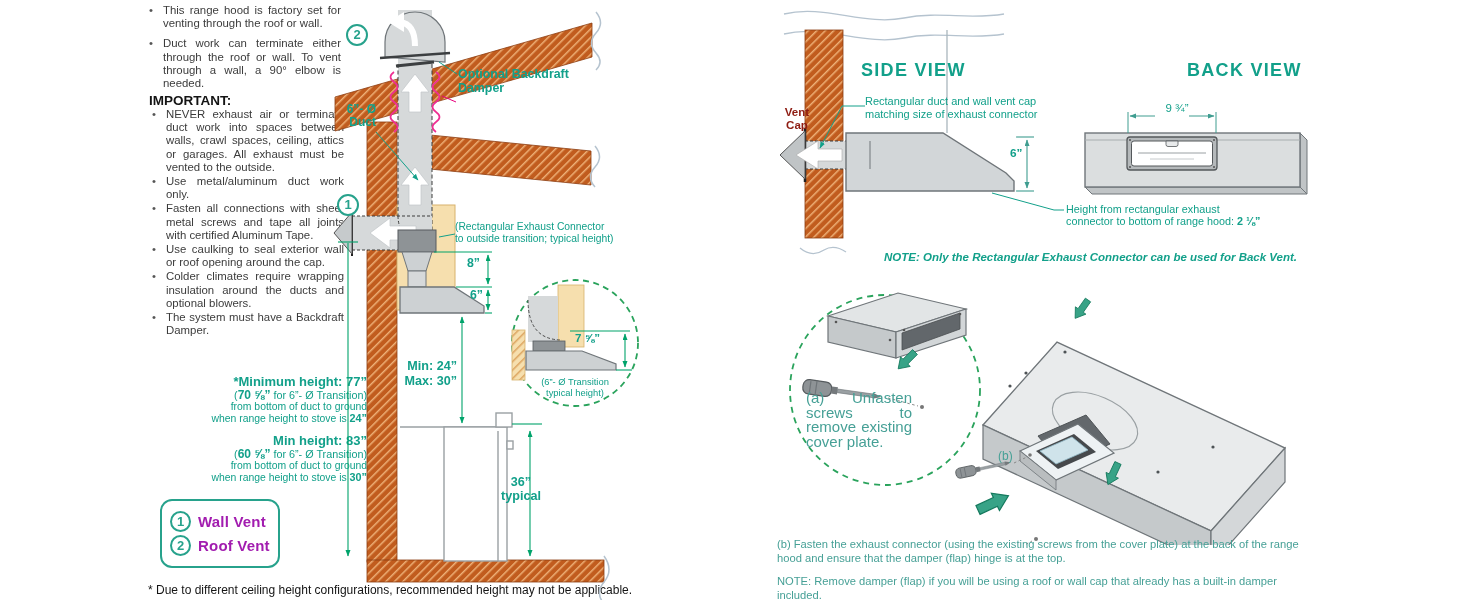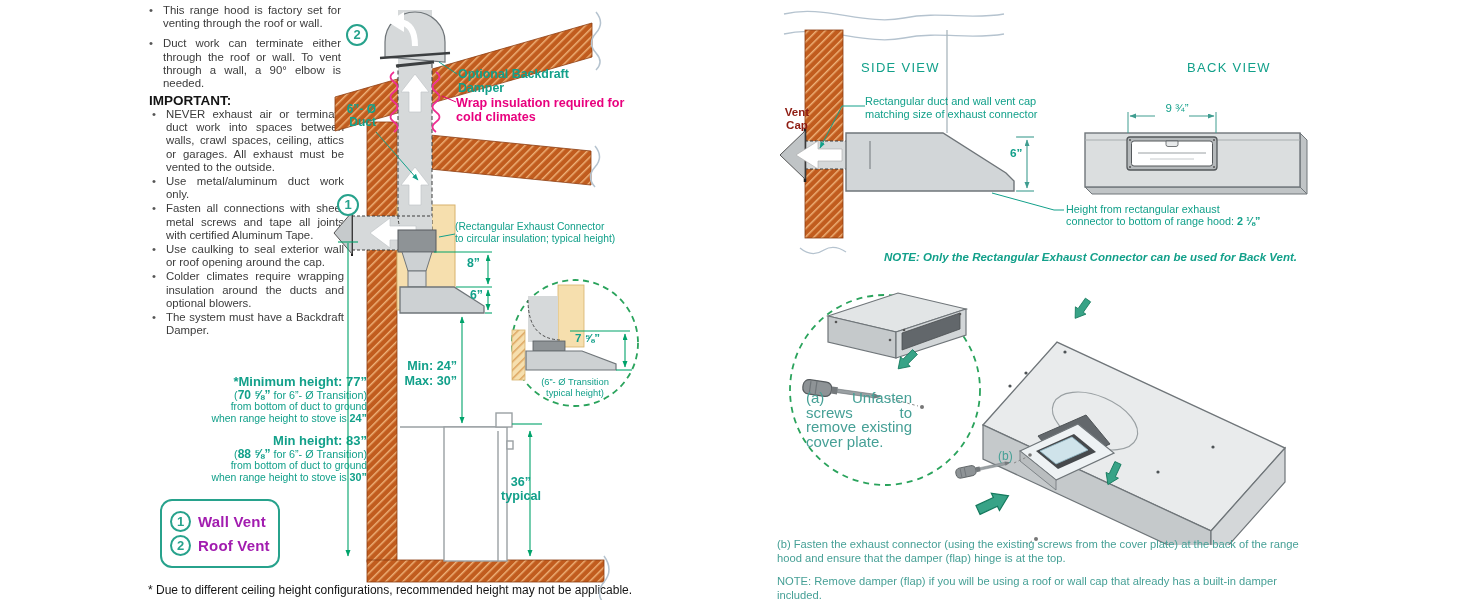--- a/index.html
+++ b/index.html
@@ -34,21 +34,21 @@
         font-weight:bold;font-size:13px;line-height:17px;text-align:center;flex:none;}
   .llabel{color:#a21caf;font-weight:bold;font-size:15px;margin-left:7px;letter-spacing:.2px;}
   .footnote{font-size:12px;color:#141414;}
   
   .lbl{position:absolute;}
   .teal-b{color:var(--teal);font-weight:bold;}
   .teal-r{color:var(--teal);}
   .mag-b{color:var(--magenta);font-weight:bold;}
   .marker{position:absolute;width:22px;height:22px;border:2px solid #27a28c;border-radius:50%;
           color:#27a28c;font-weight:bold;font-size:13px;line-height:18px;text-align:center;background:#fff;}
-  .view-title{color:var(--teal);font-weight:normal;font-size:13px;letter-spacing:1.3px;}
+  .view-title{color:var(--teal);font-weight:bold;font-size:18px;letter-spacing:1.3px;}
   .note-it{color:var(--teal);font-weight:bold;font-style:italic;font-size:11.5px;}
   .rnote{color:var(--teal-note);font-size:11.2px;line-height:13.8px;}
 </style>
 </head>
 <body>
 
 <div class="page">
 
   <div class="bullets abs" style="left:149px;top:4px;">
     <div class="bullet">
@@ -92,21 +92,21 @@
 
   <div class="hblock abs" style="left:175px;top:375px;">
     <div class="h-title">*Minimum height: 77”</div>
     <div class="h-paren"><span>(</span><b>70 ⅝”</b><span> for 6”- Ø Transition)</span></div>
     <div class="h-small">from bottom of duct to ground</div>
     <div class="h-small"><span>when range height to stove is </span><b>24”</b></div>
   </div>
 
   <div class="hblock abs" style="left:175px;top:434px;">
     <div class="h-title">Min height: 83”</div>
-    <div class="h-paren"><span>(</span><b>88 ⅝”</b><span> for 6”- Ø Transition)</span></div>
+    <div class="h-paren"><span>(</span><b>60 ⅝”</b><span> for 6”- Ø Transition)</span></div>
     <div class="h-small">from bottom of duct to ground</div>
     <div class="h-small"><span>when range height to stove is </span><b>30”</b></div>
   </div>
 
   <div class="legend abs" style="left:160px;top:499px;">
     <div class="legend-row">
       <span class="lnum">1</span>
       <span class="llabel">Wall Vent</span>
     </div>
     <div class="legend-row">
@@ -241,24 +241,23 @@
   </svg>
 
   <div class="marker" style="left:346px;top:24px;">2</div>
   <div class="marker" style="left:337px;top:194px;">1</div>
 
   <div class="lbl teal-b" style="left:330px;top:103px;width:46px;text-align:right;font-size:12px;line-height:13px;">
     <div>6”- Ø</div>
     <div>Duct</div>
   </div>
   <div class="lbl teal-b" style="left:458px;top:67px;width:135px;font-size:12.4px;line-height:14px;">Optional Backdraft Damper</div>
-  <div class="lbl mag-b" style="left:456px;top:96px;width:180px;font-size:12.6px;line-height:14.2px;">Wrap insulation required for cold climates</div>
   <div class="lbl teal-r" style="left:455px;top:221px;font-size:10.3px;line-height:11.8px;">
     <div>(Rectangular Exhaust Connector</div>
-    <div>to circular insulation; typical height)</div>
+    <div>to outside transition; typical height)</div>
   </div>
   <div class="lbl teal-b" style="left:467px;top:256px;font-size:12.3px;">8”</div>
   <div class="lbl teal-b" style="left:470px;top:288px;font-size:12.3px;">6”</div>
   <div class="lbl teal-b" style="left:385px;top:359px;width:72px;text-align:right;font-size:12.6px;line-height:15px;">
     <div>Min: 24”</div>
     <div>Max: 30”</div>
   </div>
   <div class="lbl teal-b" style="left:575px;top:331px;font-size:11.6px;">7 ⅝”</div>
   <div class="lbl teal-r" style="left:532px;top:377px;width:86px;text-align:center;font-size:9.4px;line-height:10.6px;">
     <div>(6”- Ø Transition</div>

